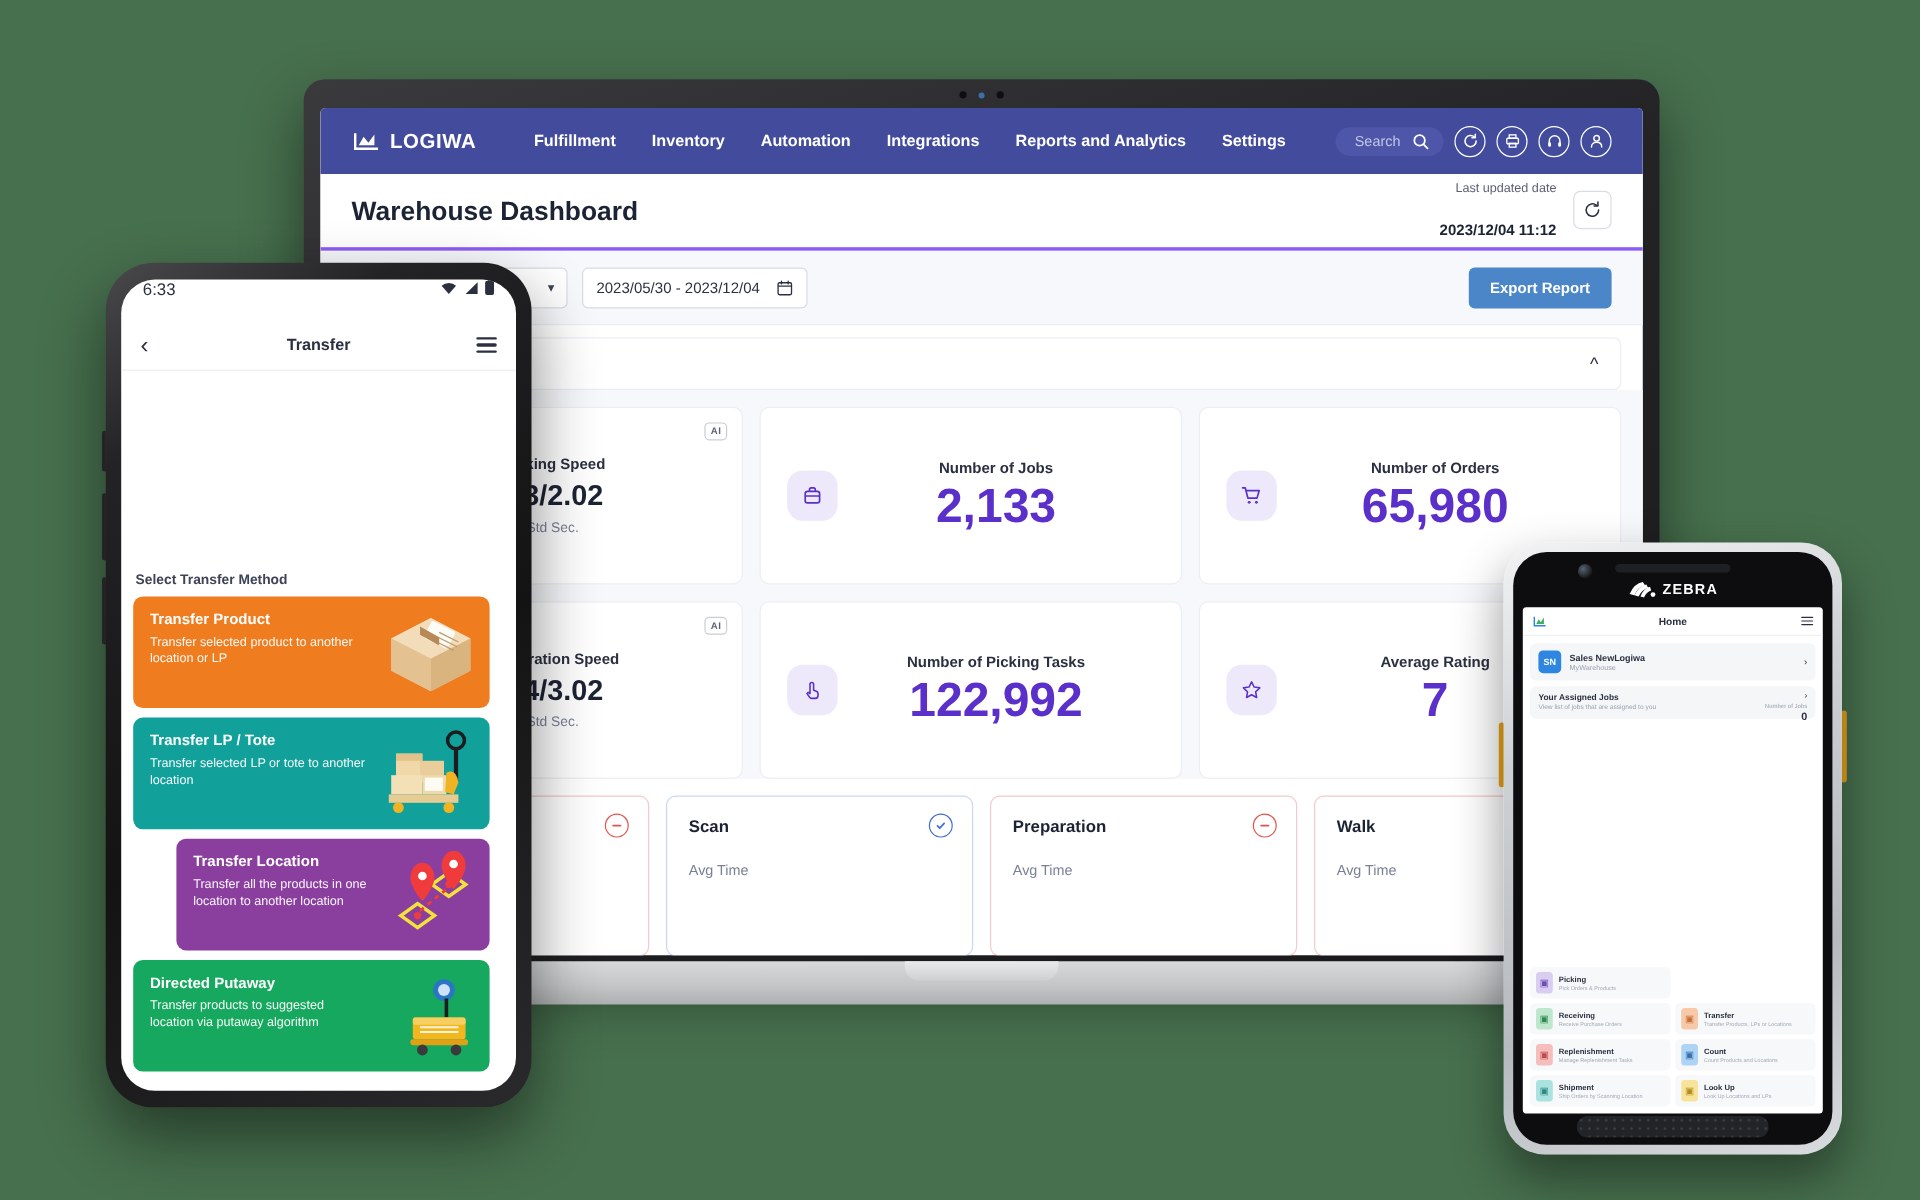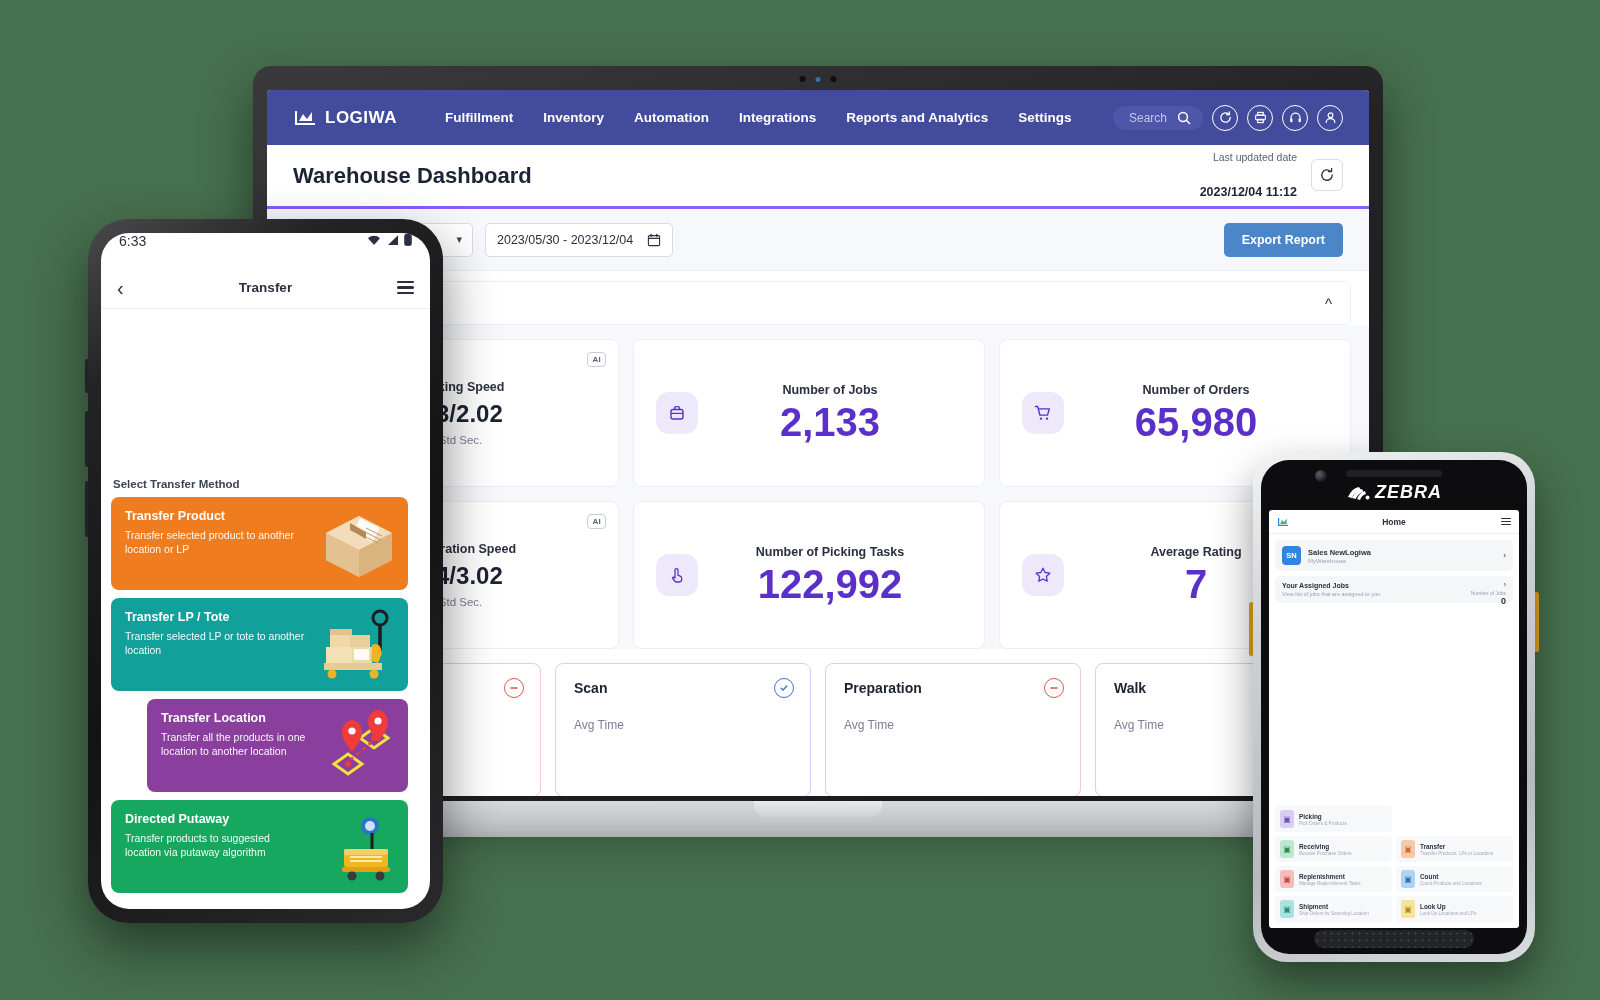--- a/index.html
+++ b/index.html
@@ -200,21 +200,21 @@
   }
   .zebra-face {
     width:100%; height:100%; background:#0d0d0f; border-radius:28px;
     display:flex; flex-direction:column; align-items:center; padding: 10px 8px 26px 8px;
   }
   .zebra-cam { position:absolute; left:62px; top:18px; width:12px; height:12px; border-radius:50%;
     background:radial-gradient(circle at 35% 35%,#5a6270,#17181c 70%); }
   .zebra-speaker { position:absolute; left:50%; top:18px; transform:translateX(-50%);
     width:96px; height:7px; border-radius:4px; background:#1f2024; }
   .zebra-logo { display:flex; align-items:center; gap:5px; margin: 12px 0 7px 0; }
-  .zebra-word { color:#fff; font-size:18px; font-weight:700; letter-spacing:1px;font-style:italic; }
+  .zebra-word { color:#fff; font-size:12px; font-weight:700; letter-spacing:1px; }
   .zebra-screen {
     width:100%; flex:1; background:#fff; border-radius:3px; overflow:hidden;
     display:flex; flex-direction:column;
   }
   .zebra-grill {
     position:absolute; left:50%; bottom:14px; transform:translateX(-50%);
     width:160px; height:18px; border-radius:9px; background:#232428;
     background-image: radial-gradient(#3a3c42 1px, transparent 1.2px);
     background-size: 7px 7px;
   }

